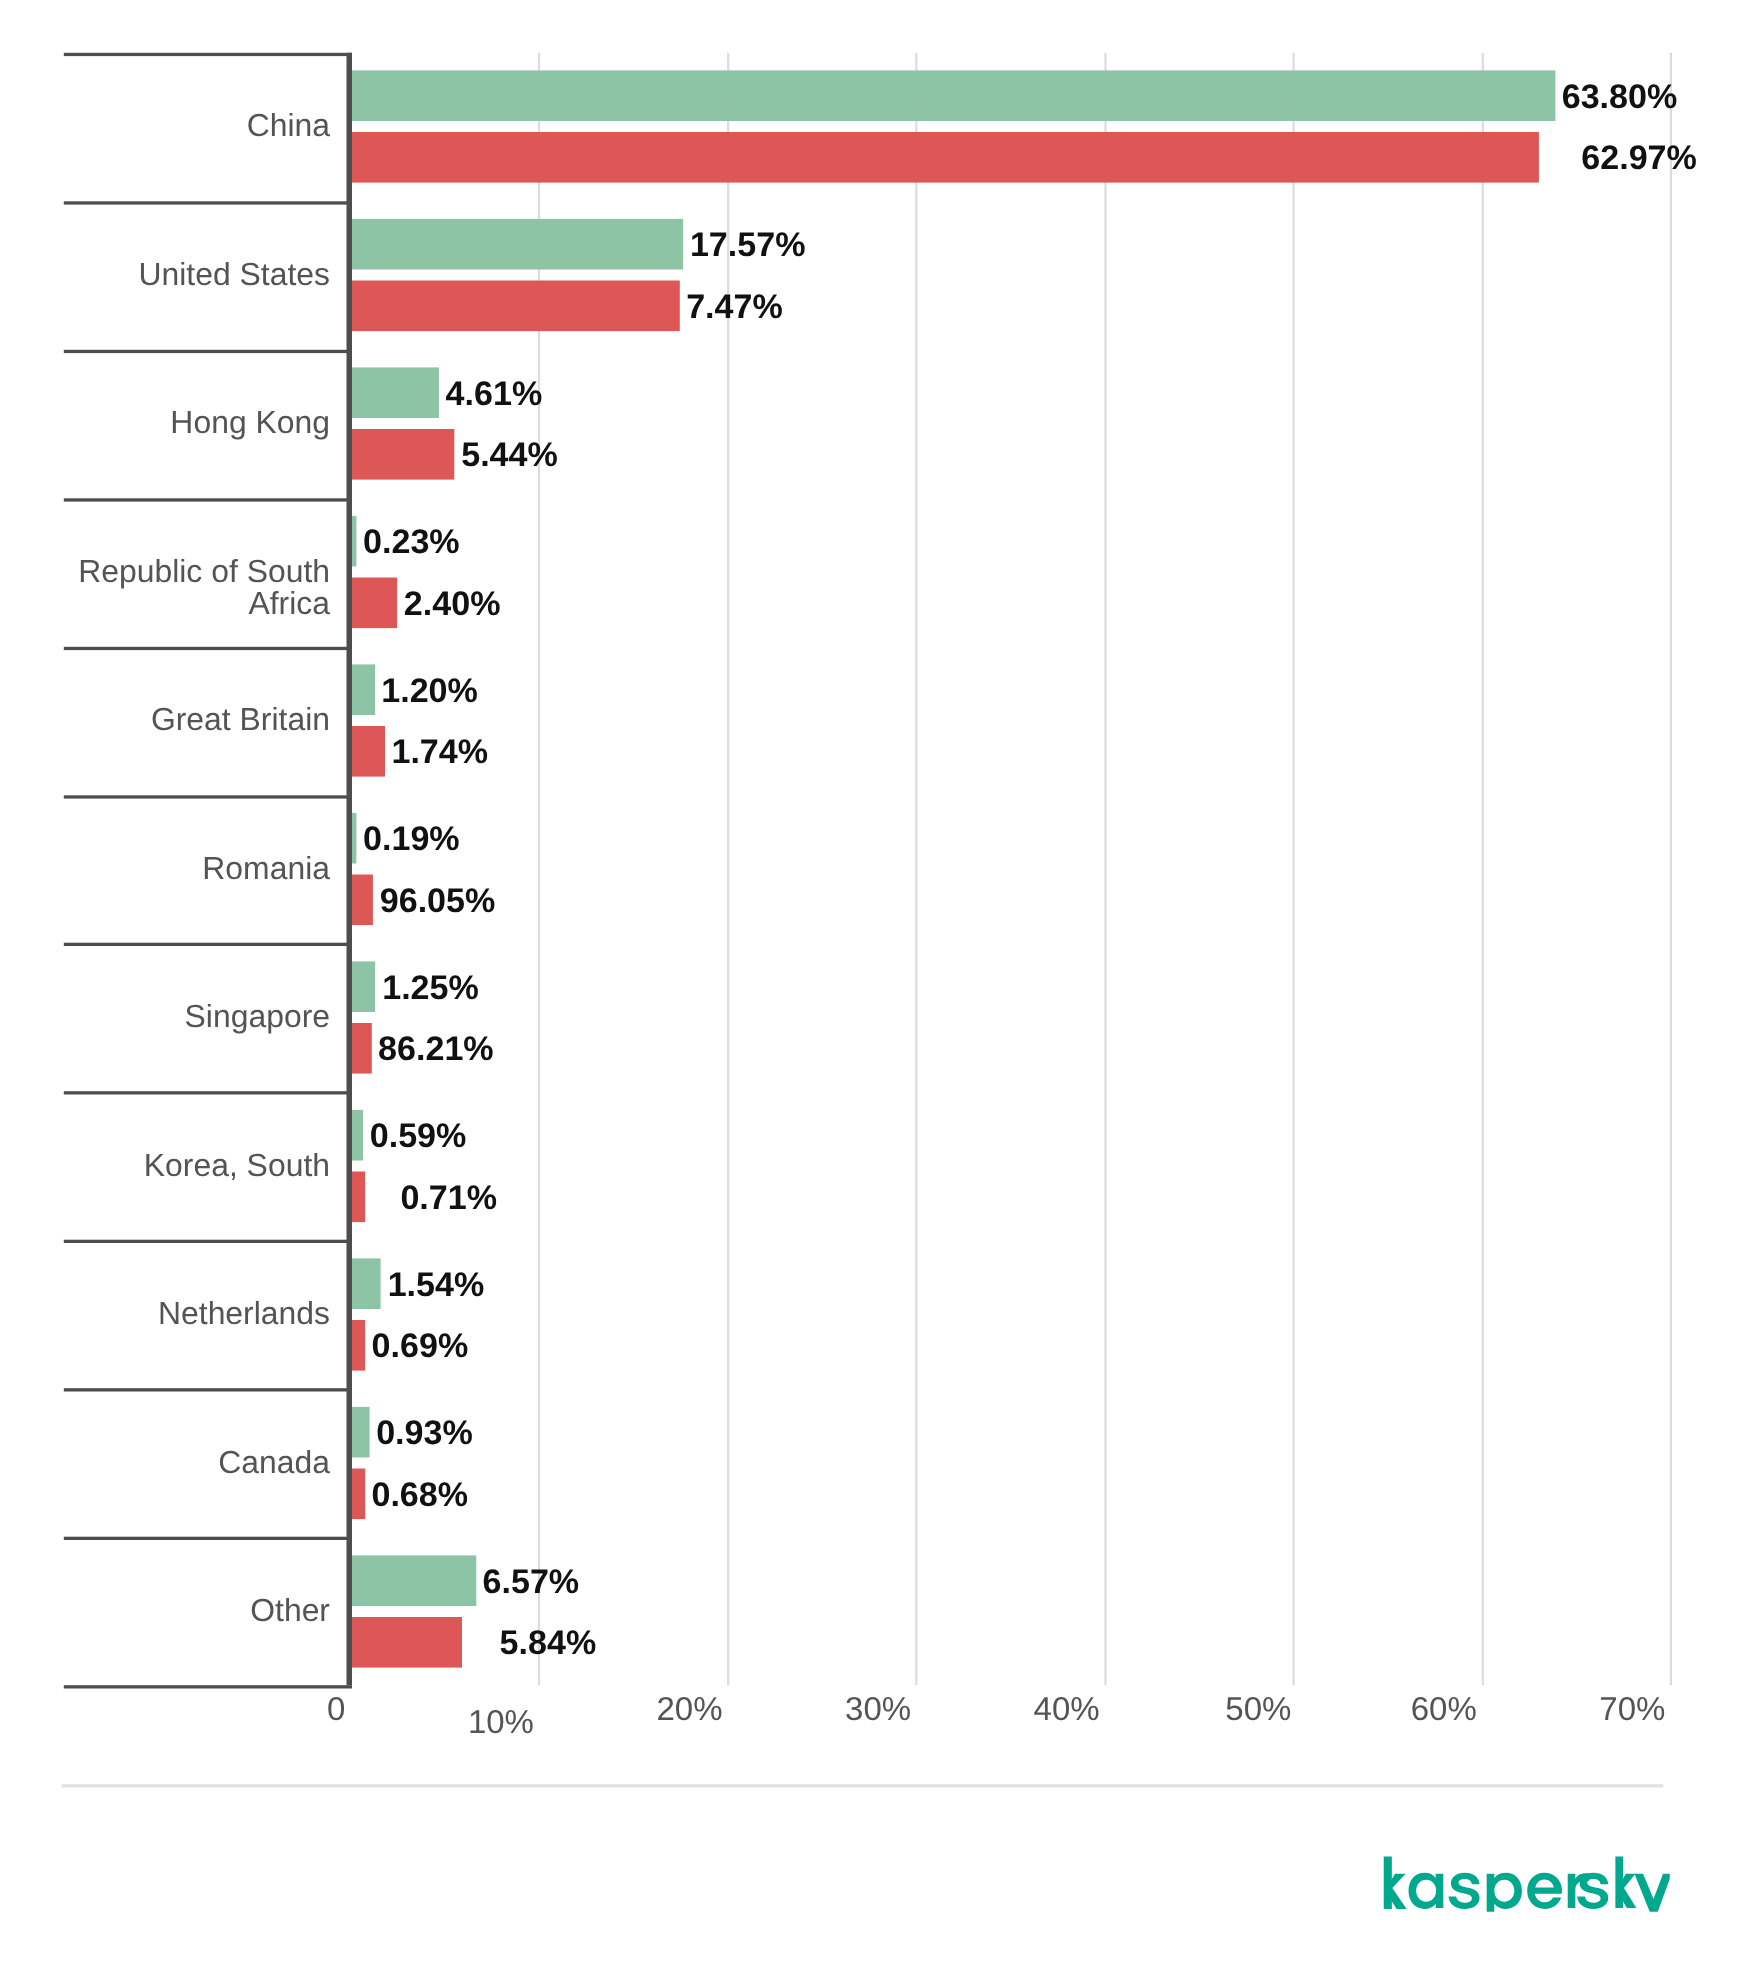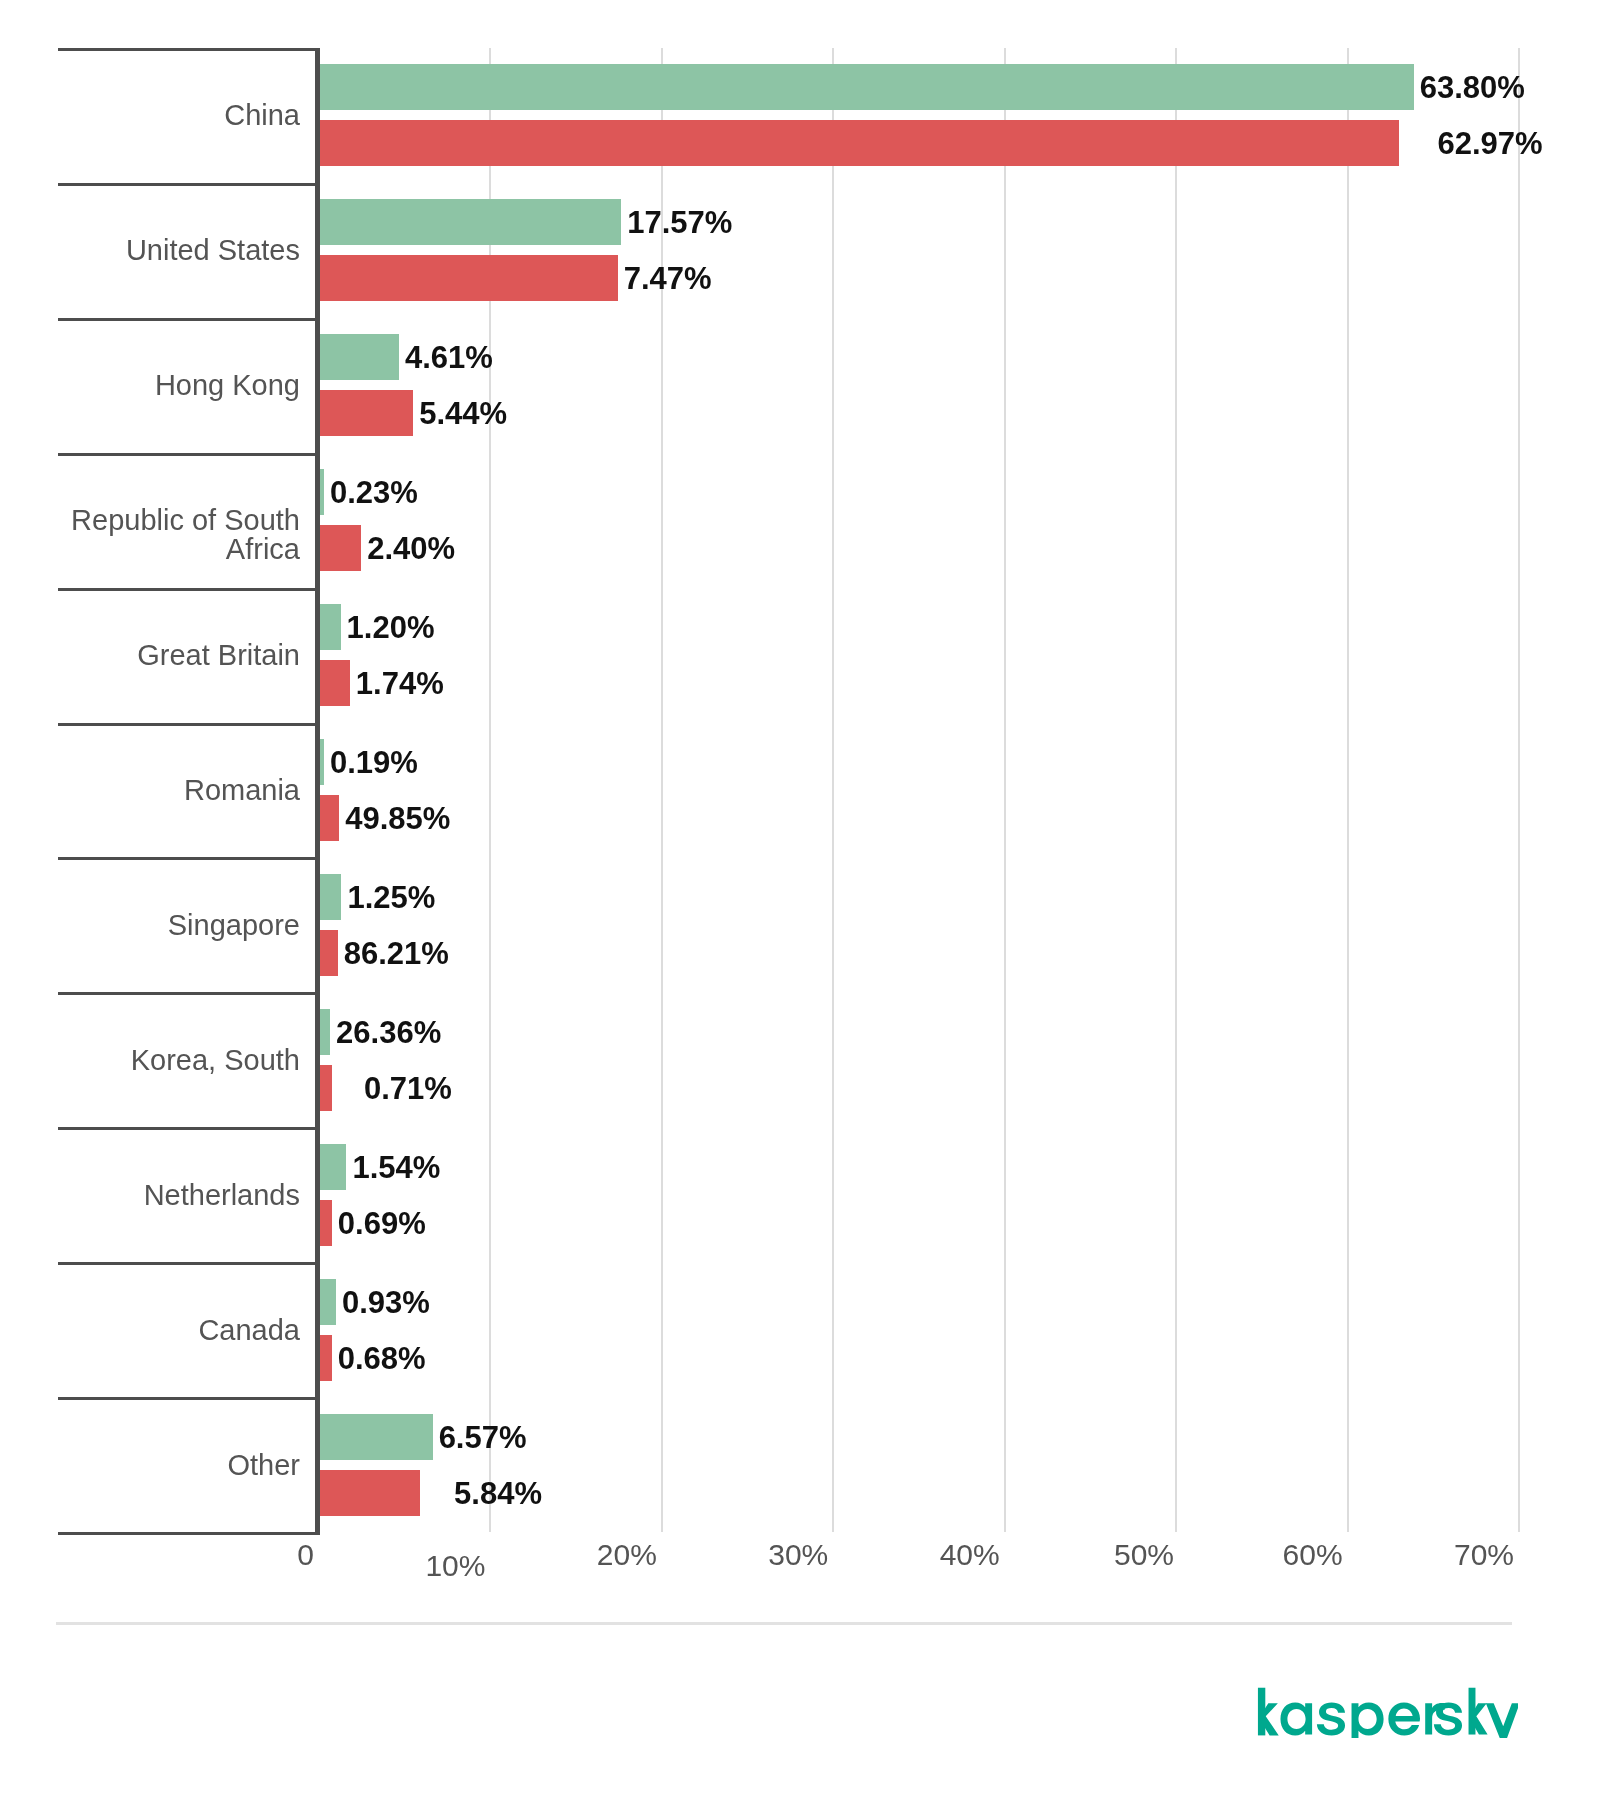--- a/index.html
+++ b/index.html
@@ -190,33 +190,33 @@
         <div class="bar green" style="top: 604px; width: 20.5714px; background: rgb(141, 196, 165);"></div>
         <div class="bar-value" style="left: 346.571px; top: 612px;">1.20%</div>
         <div class="bar red" style="top: 660px; width: 29.8286px; background: rgb(221, 87, 87);"></div>
         <div class="bar-value" style="left: 355.829px; top: 668px;">1.74%</div>
       </div>
       <div class="row">
         <div class="cat-label" style="top: 776px;">Romania</div>
         <div class="bar green" style="top: 739px; width: 4px; background: rgb(141, 196, 165);"></div>
         <div class="bar-value" style="left: 330px; top: 747px;">0.19%</div>
         <div class="bar red" style="top: 795px; width: 19.2px; background: rgb(221, 87, 87);"></div>
-        <div class="bar-value" style="left: 345.2px; top: 803px;">49.85%</div>
+        <div class="bar-value" style="left: 345.2px; top: 803px;">96.05%</div>
       </div>
       <div class="row">
         <div class="cat-label" style="top: 911px;">Singapore</div>
         <div class="bar green" style="top: 874px; width: 21.4286px; background: rgb(141, 196, 165);"></div>
         <div class="bar-value" style="left: 347.429px; top: 882px;">1.25%</div>
         <div class="bar red" style="top: 930px; width: 17.6571px; background: rgb(221, 87, 87);"></div>
         <div class="bar-value" style="left: 343.657px; top: 938px;">86.21%</div>
       </div>
       <div class="row">
         <div class="cat-label" style="top: 1046px;">Korea, South</div>
         <div class="bar green" style="top: 1009px; width: 10.1143px; background: rgb(141, 196, 165);"></div>
-        <div class="bar-value" style="left: 336.114px; top: 1017px;">26.36%</div>
+        <div class="bar-value" style="left: 336.114px; top: 1017px;">0.59%</div>
         <div class="bar red" style="top: 1065px; width: 12.1714px; background: rgb(221, 87, 87);"></div>
         <div class="bar-value" style="left: 332px; top: 1073px; margin-left: 32px;">0.71%</div>
       </div>
       <div class="row">
         <div class="cat-label" style="top: 1181px;">Netherlands</div>
         <div class="bar green" style="top: 1144px; width: 26.4px; background: rgb(141, 196, 165);"></div>
         <div class="bar-value" style="left: 352.4px; top: 1152px;">1.54%</div>
         <div class="bar red" style="top: 1200px; width: 11.8286px; background: rgb(221, 87, 87);"></div>
         <div class="bar-value" style="left: 337.829px; top: 1208px;">0.69%</div>
       </div>

